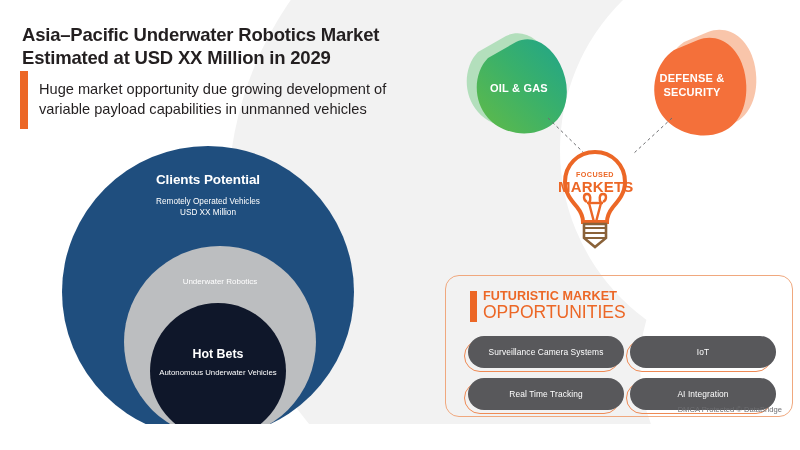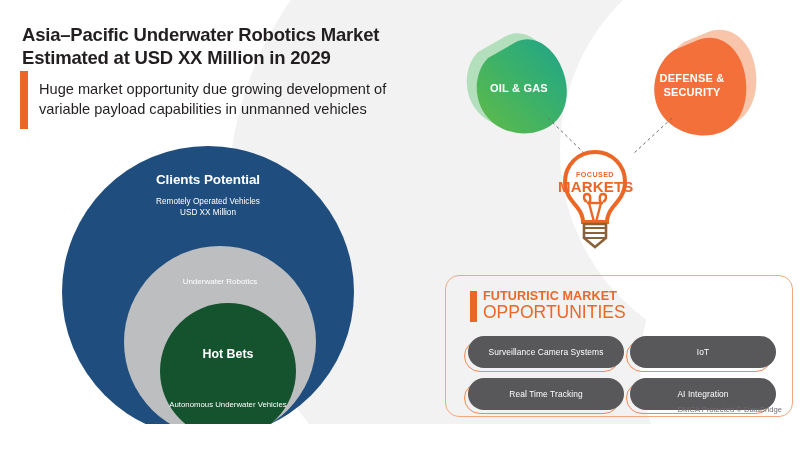--- a/index.html
+++ b/index.html
@@ -89,22 +89,22 @@
   }
   .c-outer{
     left:0; top:0; width:292px; height:292px;
     background:#1f4e7e;
   }
   .c-mid{
     left:62px; top:100px; width:192px; height:192px;
     background:#bcbec0;
   }
   .c-inner{
-    left:98px; top:157px; width:136px; height:136px;
-    background:#14532d;
+    left:88px; top:157px; width:136px; height:136px;
+    background:#0f172a;
   }
   .c-outer .t1{
     position:absolute; top:26px; left:0; right:0;
     font-size:13.5px; font-weight:bold; letter-spacing:-0.1px;
   }
   .c-outer .t2{
     position:absolute; top:50px; left:0; right:0;
     font-size:8.2px; line-height:1.35; font-weight:400;
   }
   .c-mid .t1{
@@ -114,21 +114,21 @@
   .c-mid .t2{
     position:absolute; top:31px; left:0; right:0;
     font-size:8px; font-weight:400;
   }
   .c-inner .t1{
     position:absolute; top:44px; left:0; right:0;
     font-size:12.4px; font-weight:bold;
   }
   .c-inner .t2{
     position:absolute; top:65px; left:4px; right:4px;
-    font-size:7.8px; line-height:1.35; font-weight:400;margin-top:32px;
+    font-size:7.8px; line-height:1.35; font-weight:400;
   }
 
   
   .market-area{ position:absolute; left:440px; top:8px; width:360px; height:250px; z-index:5;}
 
   .blob{ position:absolute; }
   .blob .ghost, .blob .body{
     position:absolute; inset:0;
   }
   .blob-label{

